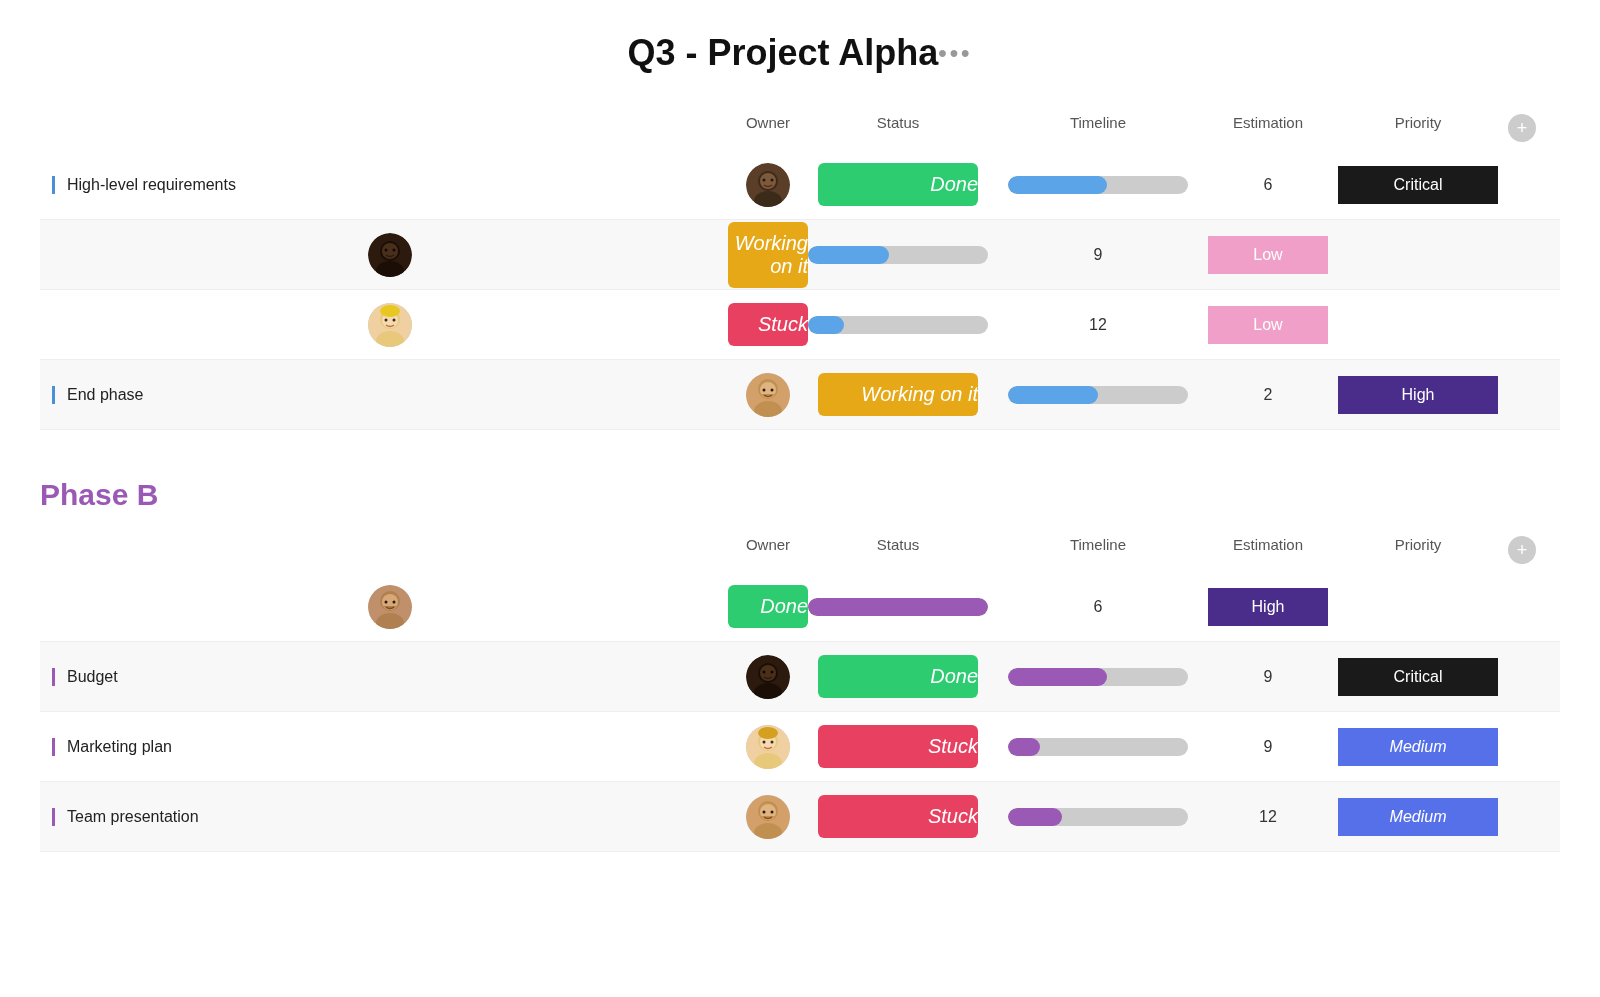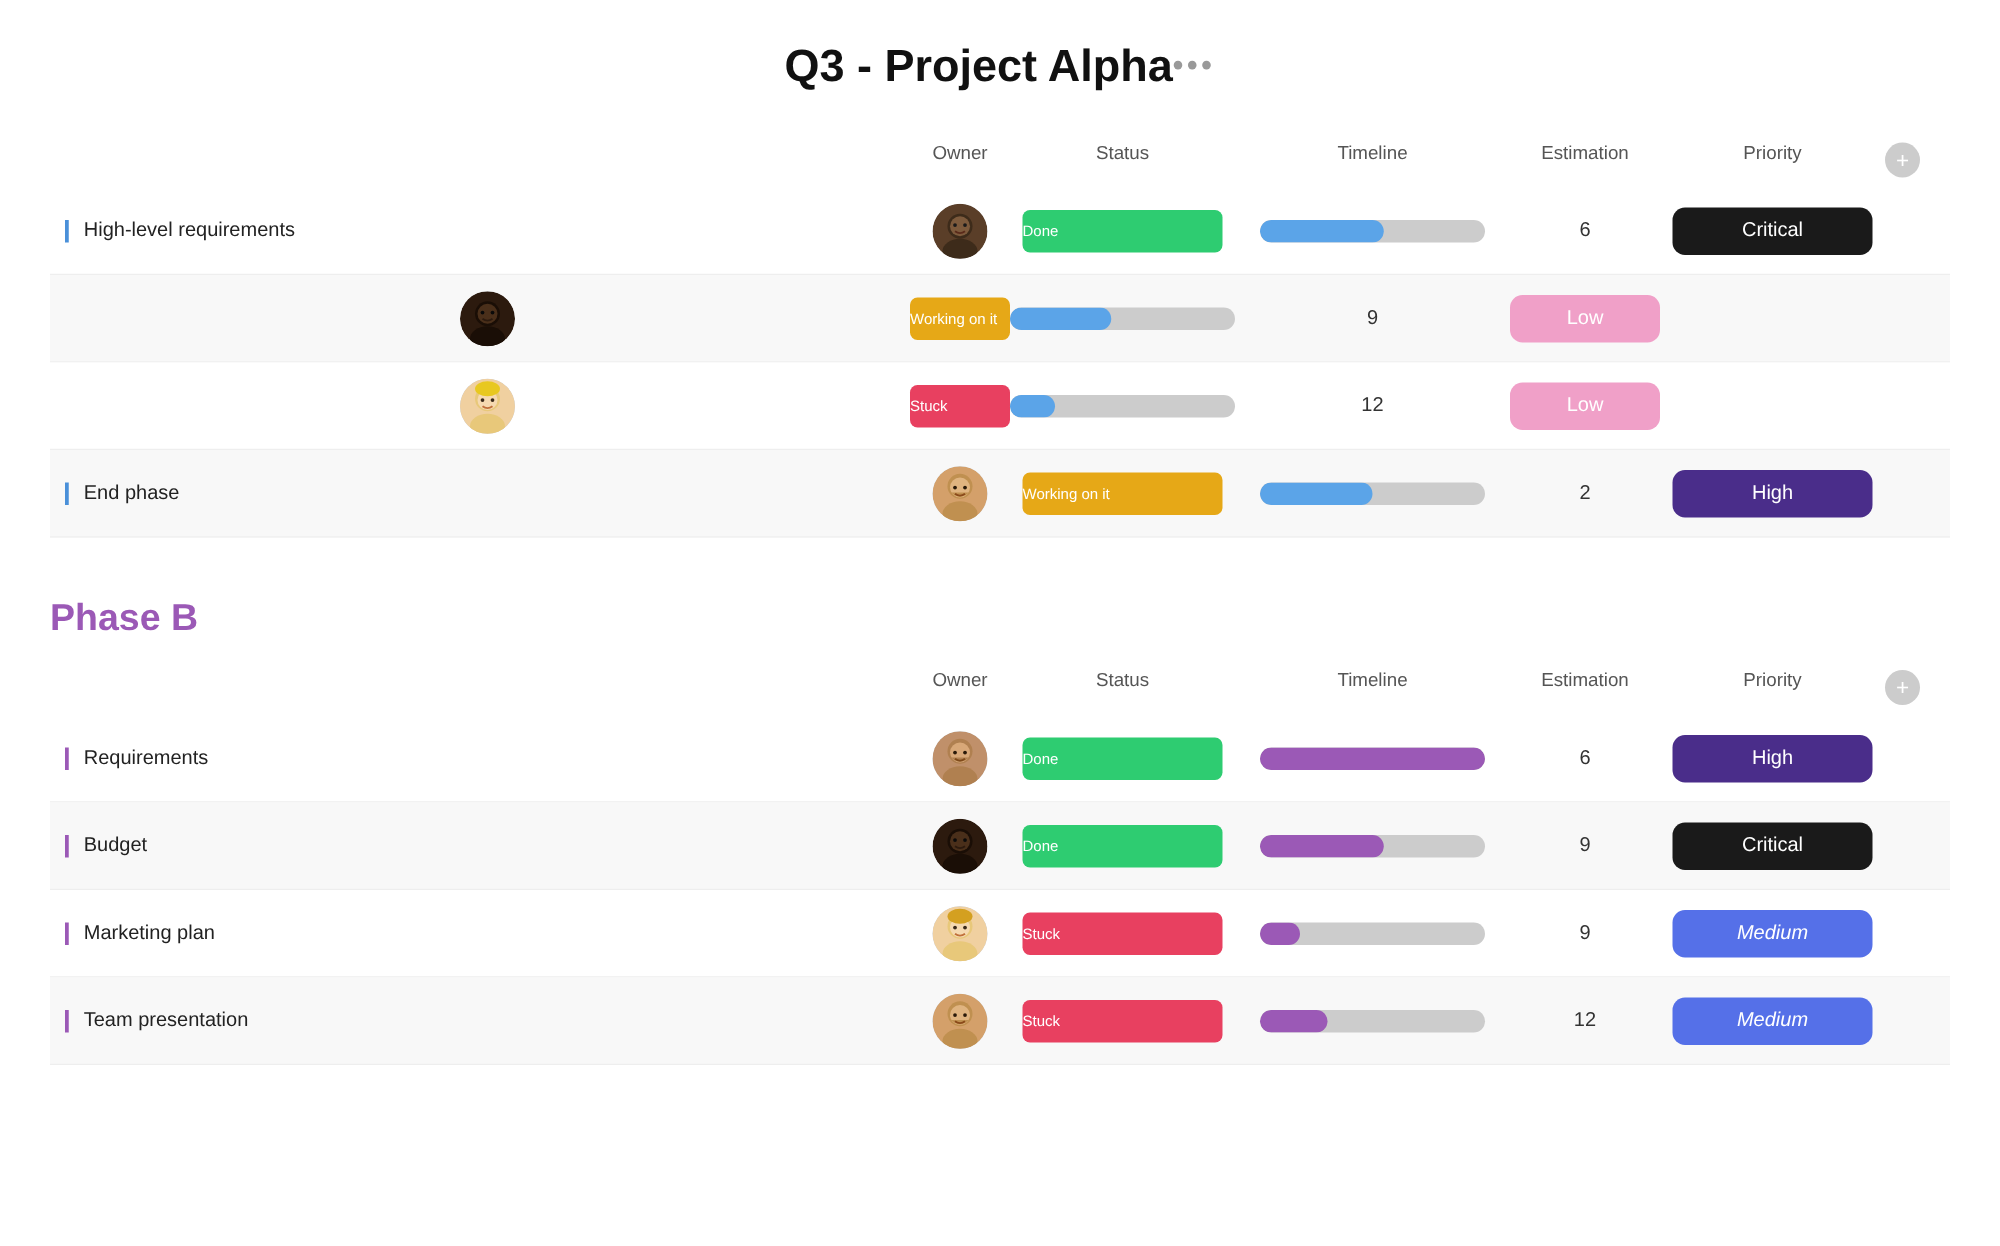--- a/index.html
+++ b/index.html
@@ -90,24 +90,25 @@
     }
 
     .status-cell {
       display: flex;
       justify-content: center;
     }
     .status-badge {
       padding: 10px 0;
       width: 160px;
       border-radius: 6px;
-      text-align: left;
-      font-size: 12px;
+      text-align: right;
+      font-size: 20px;
       font-weight: 500;
       color: #fff;
+      font-style: italic;
     }
     .status-done { background: #2ecc71; }
     .status-working { background: #e6a817; }
     .status-stuck { background: #e84060; }
 
     .timeline-cell {
       display: flex;
       justify-content: center;
       align-items: center;
     }
@@ -131,21 +132,21 @@
       color: #333;
     }
 
     .priority-cell {
       display: flex;
       justify-content: center;
     }
     .priority-badge {
       padding: 10px 0;
       width: 160px;
-      border-radius: 10px;
+      border-radius: 0;
       text-align: center;
       font-size: 16px;
       font-weight: 500;
       color: #fff;
     }
     .priority-critical { background: #1a1a1a; }
     .priority-low { background: #f0a0c8; color: #fff; }
     .priority-high { background: #4a2d8a; }
     .priority-medium { background: #5570e8; font-style: italic; }
 
@@ -315,21 +316,20 @@
     <div>Owner</div>
     <div>Status</div>
     <div>Timeline</div>
     <div>Estimation</div>
     <div>Priority</div>
     <div>
       <div class="add-btn">+</div>
     </div>
   </div>
         <div class="table-row phase-b-row">
-      <div class="task-name" style="border-left-color: #9b59b6;">Requirements</div>
       <div class="owner-cell">
         <div class="avatar">
               <svg viewBox="0 0 44 44" width="44" height="44">
                 <circle cx="22" cy="22" r="22" fill="#c0906a"></circle>
                 <circle cx="22" cy="16" r="10" fill="#b08050"></circle>
                 <ellipse cx="22" cy="38" rx="14" ry="10" fill="#b08050"></ellipse>
                 <circle cx="22" cy="17" r="8" fill="#d8a878"></circle>
                 <circle cx="18" cy="17" r="1.5" fill="#2a1a0a"></circle>
                 <circle cx="26" cy="17" r="1.5" fill="#2a1a0a"></circle>
                 <path d="M15 21 Q22 28 29 21" fill="#b08050" stroke="none"></path>

